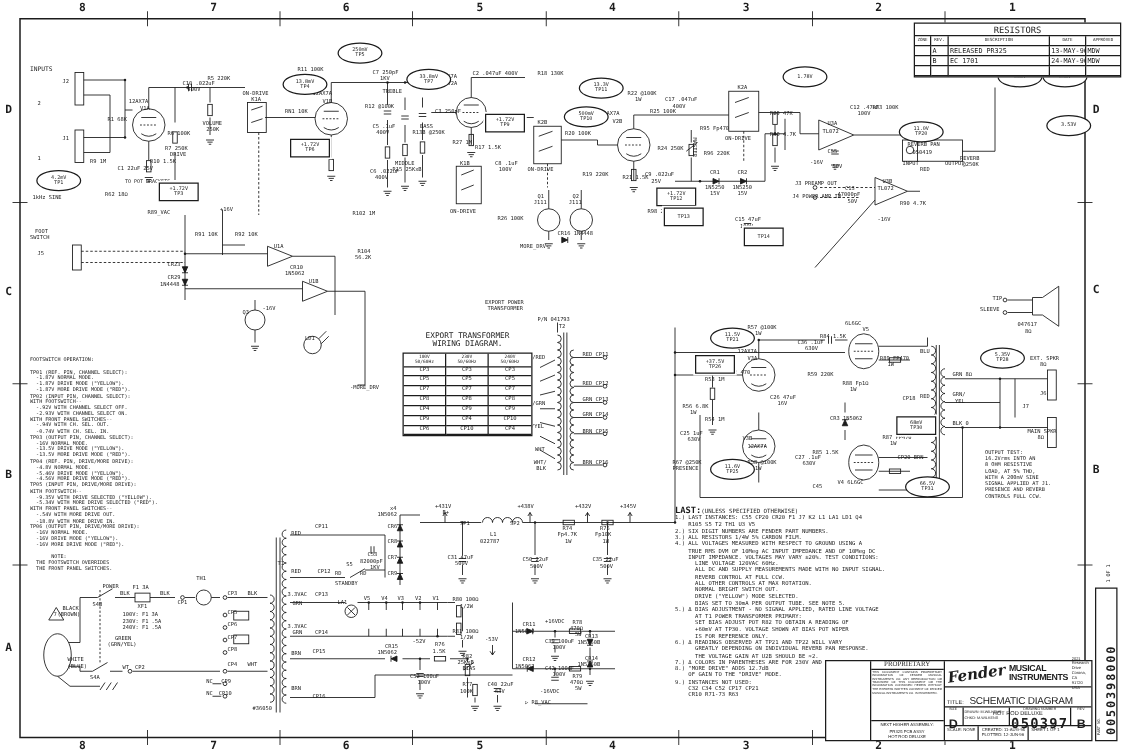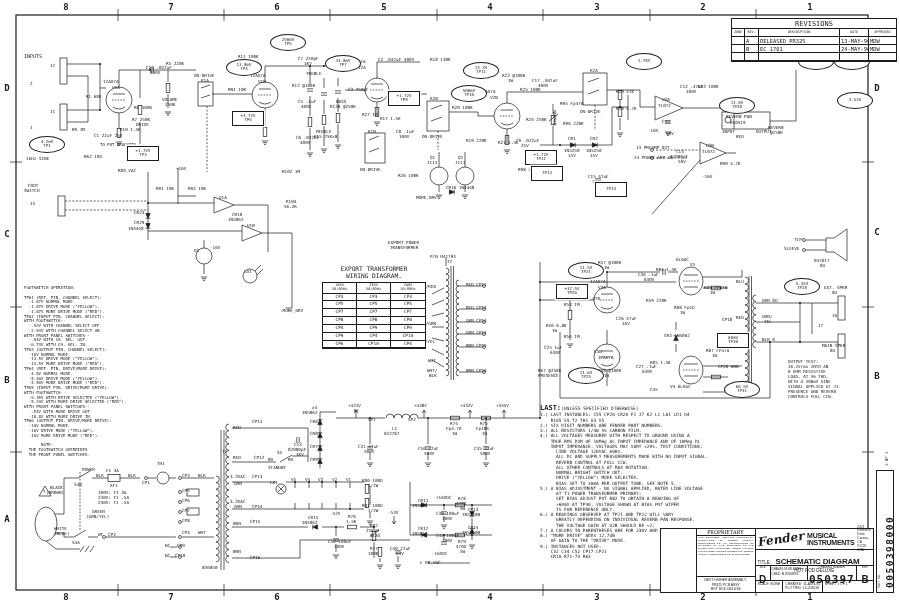--- a/index.html
+++ b/index.html
@@ -43,21 +43,21 @@
   #prop-title{font-size:5.5px;text-align:center;border-bottom:0.7px solid #1c1c1c;font-family:"Liberation Serif",serif;}
   #prop-body{font-size:2.4px;line-height:1.15;padding:1px;text-align:justify;flex:1;}
   #next-asm{border-top:0.8px solid #1c1c1c;font-size:3.4px;text-align:center;line-height:1.25;padding:1px 0;}
   #tb-main{flex:1;display:flex;flex-direction:column;}
   #tb-brand{display:flex;align-items:center;border-bottom:0.8px solid #1c1c1c;padding:1px 2px;height:18px;}
   #fender-logo{font-family:"DejaVu Serif",serif;font-style:italic;font-weight:bold;font-size:12px;transform:rotate(-8deg);margin-right:3px;}
   #tb-co{font-size:7px;font-weight:bold;letter-spacing:-0.3px;}
   #tb-addr{font-size:3.2px;line-height:1.2;margin-left:3px;}
   #tb-titlerow{border-bottom:0.8px solid #1c1c1c;padding:0 2px;height:15px;}
   #tb-titlerow .t1{font-size:4.5px;display:inline;}
-  #tb-titlerow .t2{font-size:8px;font-weight:bold;display:inline;letter-spacing:-0.2px;}
+  #tb-titlerow .t2{font-size:8px;font-weight:normal;display:inline;letter-spacing:-0.2px;}
   #tb-sub{font-size:4.5px;text-align:center;}
   #tb-numrow{display:flex;border-bottom:0.8px solid #1c1c1c;height:14px;}
   #tb-numrow>div{border-right:0.8px solid #1c1c1c;}
   #tb-numrow>div:last-child{border-right:none;}
   .cell-cap{font-size:2.8px;display:block;line-height:1;}
   #cell-size{width:14px;text-align:center;}
   #size-val{font-size:10px;font-weight:bold;line-height:0.9;}
   #cell-names{width:34px;font-size:3px;line-height:1.5;padding:1px;}
   #cell-dwg{flex:1;text-align:center;}
   #dwg-val{font-size:11px;font-weight:bold;letter-spacing:1px;line-height:0.9;font-family:"DejaVu Sans Mono",monospace;}
@@ -826,21 +826,21 @@
       </div>
       <div class="tbox" style="left: 531px; top: 165.5px; width: 30px; height: 13px;">
         <div>TP13</div>
       </div>
       <div class="tbox" style="left: 595px; top: 181.5px; width: 30px; height: 13px;">
         <div>TP14</div>
       </div>
     </div>
 
   <div id="revisions">
-    <div id="rev-title">REVISIONS</div>
+    <div id="rev-title">RESISTORS</div>
     <div id="rev-body">
         <div class="rev-row rev-head">
           <div>ZONE</div>
           <div>REV.</div>
           <div>DESCRIPTION</div>
           <div>DATE</div>
           <div>APPROVED</div>
         </div>
         <div class="rev-row">
           <div></div>

